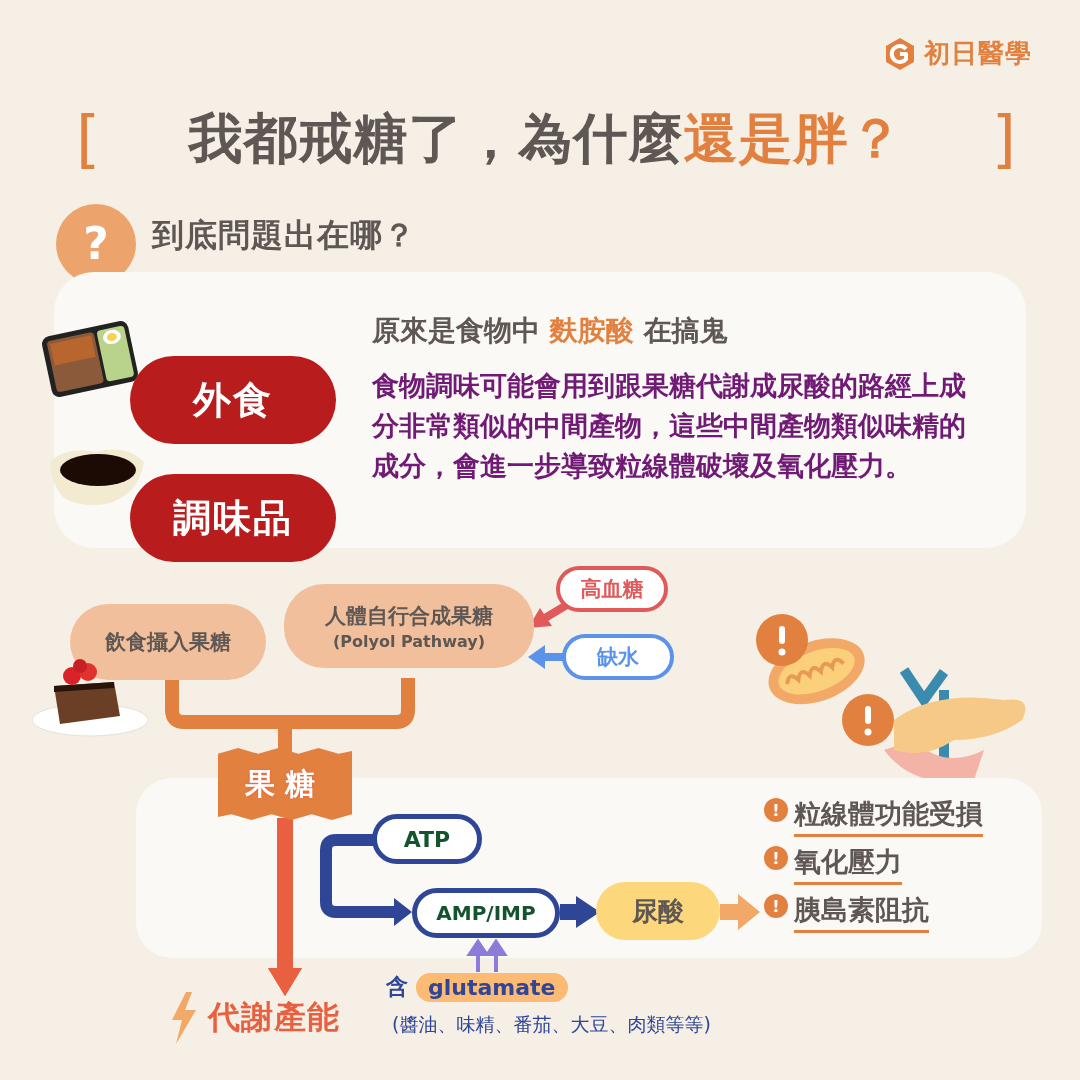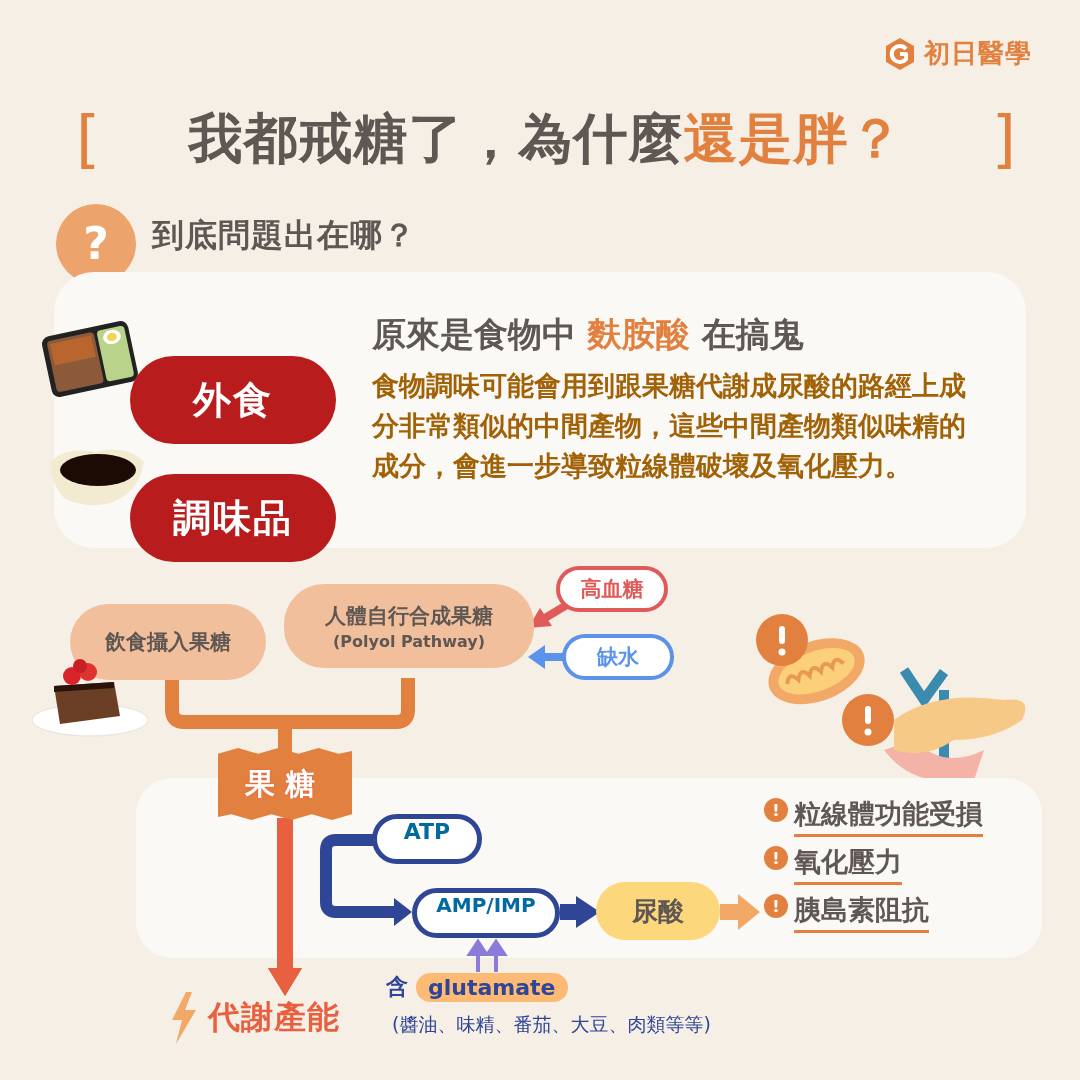--- a/index.html
+++ b/index.html
@@ -31,42 +31,42 @@
 
   
   .card1 { left: 54px; top: 272px; width: 972px; height: 276px; background: #fbf9f5; border-radius: 40px; }
   .pill { background: #b91c1c; color: #fff; font-weight: 900; font-size: 38px; border-radius: 44px; display:flex; align-items:center; justify-content:center; letter-spacing: 2px; margin-top: 40px; }
   .pill1 { left: 130px; top: 316px; width: 206px; height: 88px; }
   .pill2 { left: 130px; top: 434px; width: 206px; height: 88px; }
 
   .bento { left: 40px; top: 316px; width: 100px; height: 86px; }
   .sauce { left: 46px; top: 440px; width: 100px; height: 70px; }
 
-  .h2 { left: 372px; top: 312px; font-size: 34px; font-weight: 900; color: #5e5753; white-space: nowrap; }
+  .h2 { left: 372px; top: 312px; font-size: 28px; font-weight: 900; color: #5e5753; white-space: nowrap; }
   .h2 .hl { color: #e2813f; }
-  .para { left: 372px; top: 366px; width: 620px; font-size: 27px; font-weight: 700; line-height: 40px; color: #a16207; }
+  .para { left: 372px; top: 366px; width: 620px; font-size: 27px; font-weight: 700; line-height: 40px; color: #701a75; }
 
   
   .node-peach { background: #f2bf9c; border-radius: 40px; display:flex; flex-direction:column; align-items:center; justify-content:center; color:#5e5753; font-weight:700; }
   .n-intake { left: 70px; top: 604px; width: 196px; height: 76px; font-size: 21px; }
   .n-synth { left: 284px; top: 584px; width: 250px; height: 84px; font-size: 21px; }
   .n-synth .sub { font-size: 16px; margin-top: 2px; }
 
   .tag { border-radius: 24px; background: #fff; display:flex; align-items:center; justify-content:center; font-weight:700; font-size: 21px; }
   .tag-red { left: 556px; top: 566px; width: 112px; height: 46px; border: 4px solid #e05a5a; color: #e05a5a; }
   .tag-blue { left: 562px; top: 634px; width: 112px; height: 46px; border: 4px solid #5b93ea; color: #5b93ea; }
 
   .cake { left: 28px; top: 656px; width: 120px; height: 82px; }
 
   
   .card2 { left: 136px; top: 778px; width: 906px; height: 180px; background: #fbf9f5; border-radius: 36px; }
 
   .fructose-flag { left: 218px; top: 748px; width: 134px; height: 72px; background: #e2813f; display:flex; align-items:center; justify-content:center; font-size: 30px; font-weight:900; color:#fff; letter-spacing: 10px; text-shadow: 0 0 3px #e8603f; clip-path: polygon(0 8%, 15% 0, 30% 8%, 45% 0, 60% 8%, 75% 0, 90% 8%, 100% 4%, 100% 92%, 85% 100%, 70% 92%, 55% 100%, 40% 92%, 25% 100%, 10% 92%, 0 96%); }
 
-  .pill-outline { border: 5px solid #2f4596; background: #fff; color: #0369a1; border-radius: 28px; display:flex; align-items:flex-start; justify-content:center; font-weight:700; }
+  .pill-outline { border: 5px solid #2f4596; background: #fff; color: #14532d; border-radius: 28px; display:flex; align-items:center; justify-content:center; font-weight:700; }
   .n-atp { left: 372px; top: 814px; width: 110px; height: 50px; font-size: 22px; }
   .n-amp { left: 412px; top: 888px; width: 148px; height: 50px; font-size: 20px; }
   .n-uric { left: 596px; top: 882px; width: 124px; height: 58px; background: #fdd77b; border-radius: 30px; display:flex; align-items:center; justify-content:center; font-size: 26px; font-weight: 700; color:#5e5753; }
 
   .effects { left: 764px; top: 792px; width: 260px; }
   .effect { position: relative; display:flex; align-items:center; gap: 6px; height: 48px; margin-bottom: 0; }
   .effect .bang { width: 24px; height: 24px; border-radius:50%; background:#e2813f; color:#fff; font-weight:900; font-size: 16px; display:flex; align-items:center; justify-content:center; margin-top: -12px; }
   .effect .txt { font-size: 27px; font-weight: 700; color: #5e5753; border-bottom: 3px solid #e2813f; padding-bottom: 2px; line-height: 36px; }
 
   .glut { left: 386px; top: 972px; font-size: 22px; font-weight: 700; color: #2f4596; white-space: nowrap; display:flex; align-items:center; }

